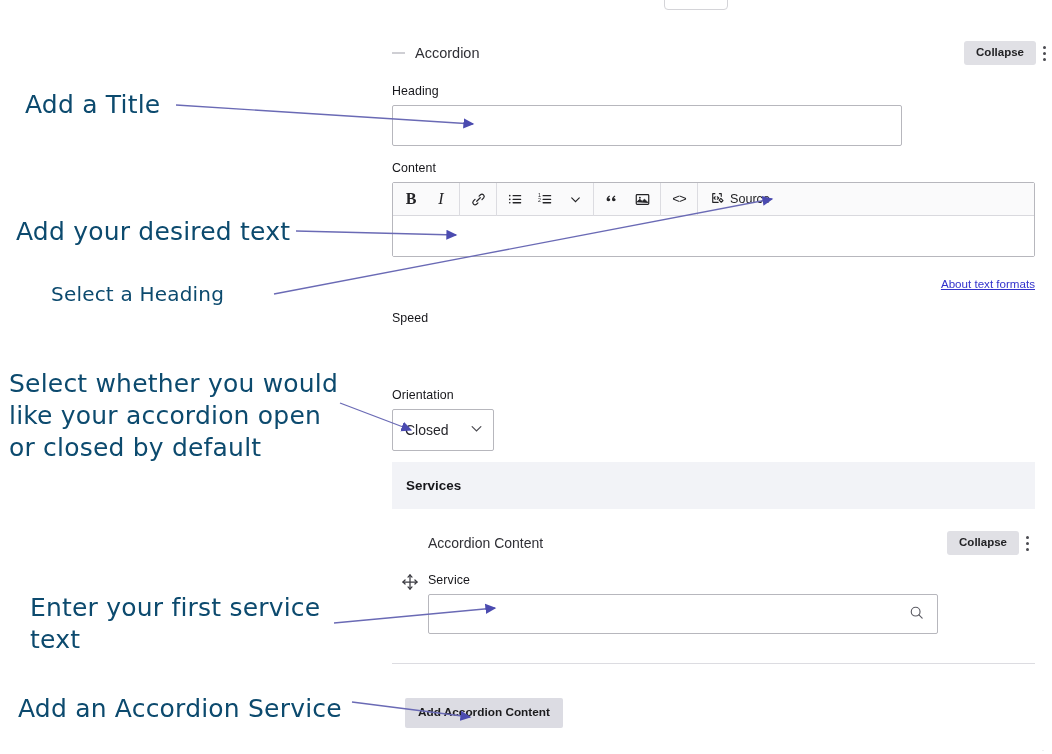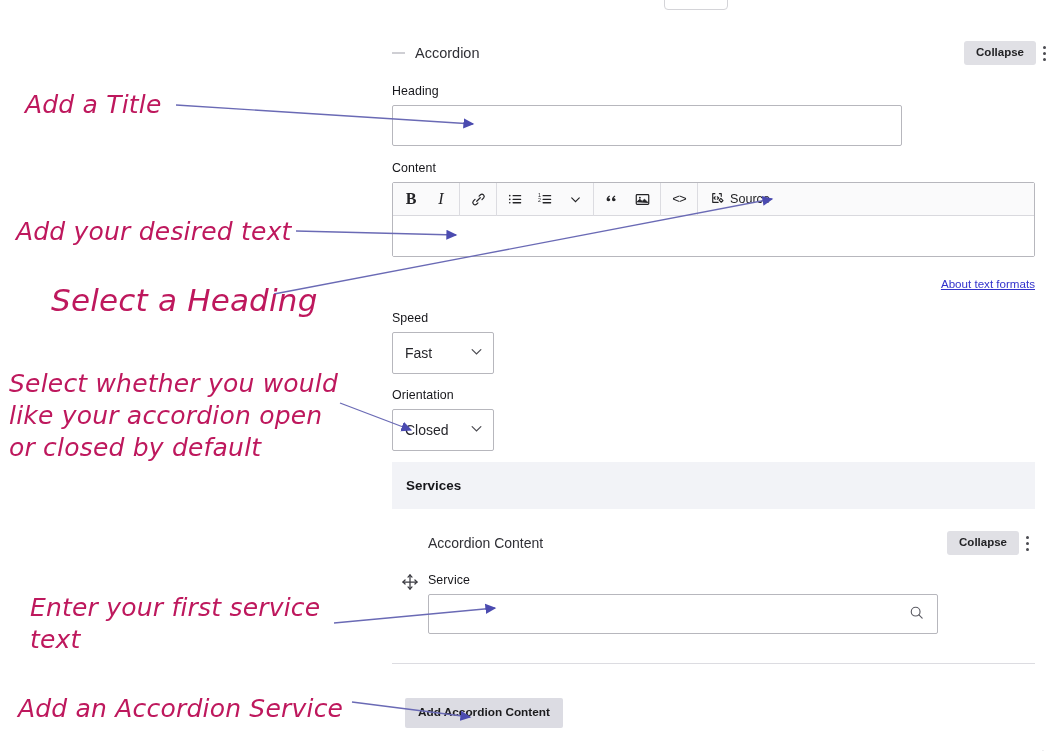--- a/index.html
+++ b/index.html
@@ -18,24 +18,23 @@
     position: absolute; left: 0; top: 0;
     width: 1052px; height: 754px;
     pointer-events: none;
     z-index: 40;
   }
   .annotation-label {
     position: absolute;
     z-index: 41;
     font-family: "DejaVu Sans", sans-serif;
     font-weight: 400;
-    color: #be185d;
+    color: #0c4a6e;
     letter-spacing: 0.2px;
     white-space: pre-line;
-    font-style: italic;
   }
 
   
   #form-panel {
     position: absolute;
     left: 392px; top: 0;
     width: 660px; height: 754px;
     font-size: 13px;
   }
 
@@ -340,28 +339,20 @@
         </span>
         <span>Source</span>
       </div>
     </div>
     <div class="editor-body"></div>
   </div>
 
   <div id="about-formats">About text formats</div>
 
   <div class="field-label" style="left:0; top:311px;">Speed</div>
-  <div class="select-box" style="left:0; top:332px; width:102px; height:42px;">
-    <span>Fast</span>
-    <span class="chev">
-      <svg width="15" height="15" viewBox="0 0 24 24" fill="none" stroke="currentColor" stroke-width="1.9" stroke-linecap="round">
-          <path d="M5 9l7 7 7-7"></path>
-        </svg>
-    </span>
-  </div>
 
   <div class="field-label" style="left:0; top:388px;">Orientation</div>
   <div class="select-box" style="left:0; top:409px; width:102px; height:42px;">
     <span>Closed</span>
     <span class="chev">
       <svg width="15" height="15" viewBox="0 0 24 24" fill="none" stroke="currentColor" stroke-width="1.9" stroke-linecap="round">
           <path d="M5 9l7 7 7-7"></path>
         </svg>
     </span>
   </div>
@@ -419,21 +410,21 @@
     <path d="M340,403 L411,430"></path>
     <path d="M334,623 L495,608"></path>
     <path d="M352,702 L470,717"></path>
   </g>
 </svg>
 
 <div class="annotation-label" style="left:25px; top:90px; font-size:25px;">Add a Title</div>
 
 <div class="annotation-label" style="left:16px; top:217px; font-size:25px;">Add your desired text</div>
 
-<div class="annotation-label" style="left:51px; top:282px; font-size:31px;">Select a Heading</div>
+<div class="annotation-label" style="left:51px; top:282px; font-size:20px;">Select a Heading</div>
 
 <div class="annotation-label" style="left:9px; top:368px; font-size:25px; line-height:32px;">Select whether you would
 like your accordion open
 or closed by default</div>
 
 <div class="annotation-label" style="left:30px; top:592px; font-size:25px; line-height:32px;">Enter your first service
 text</div>
 
 <div class="annotation-label" style="left:18px; top:694px; font-size:25px;">Add an Accordion Service</div>
 

